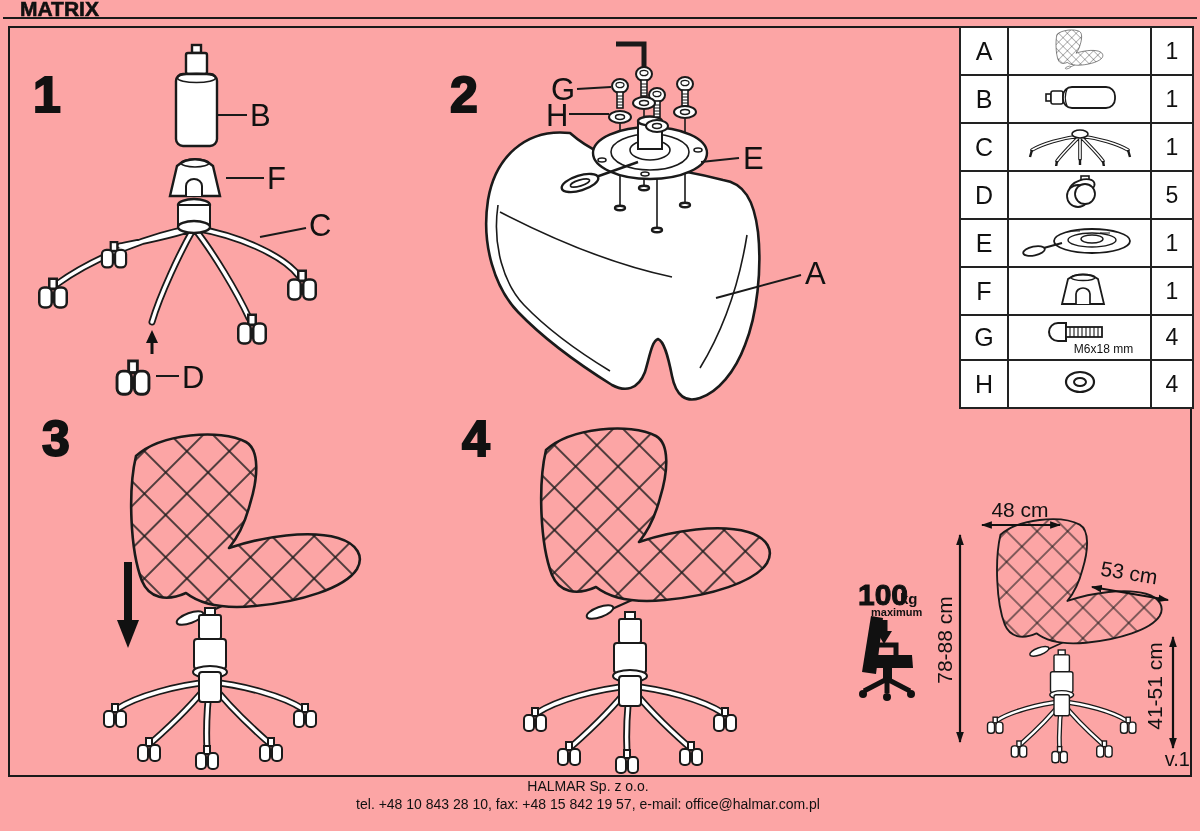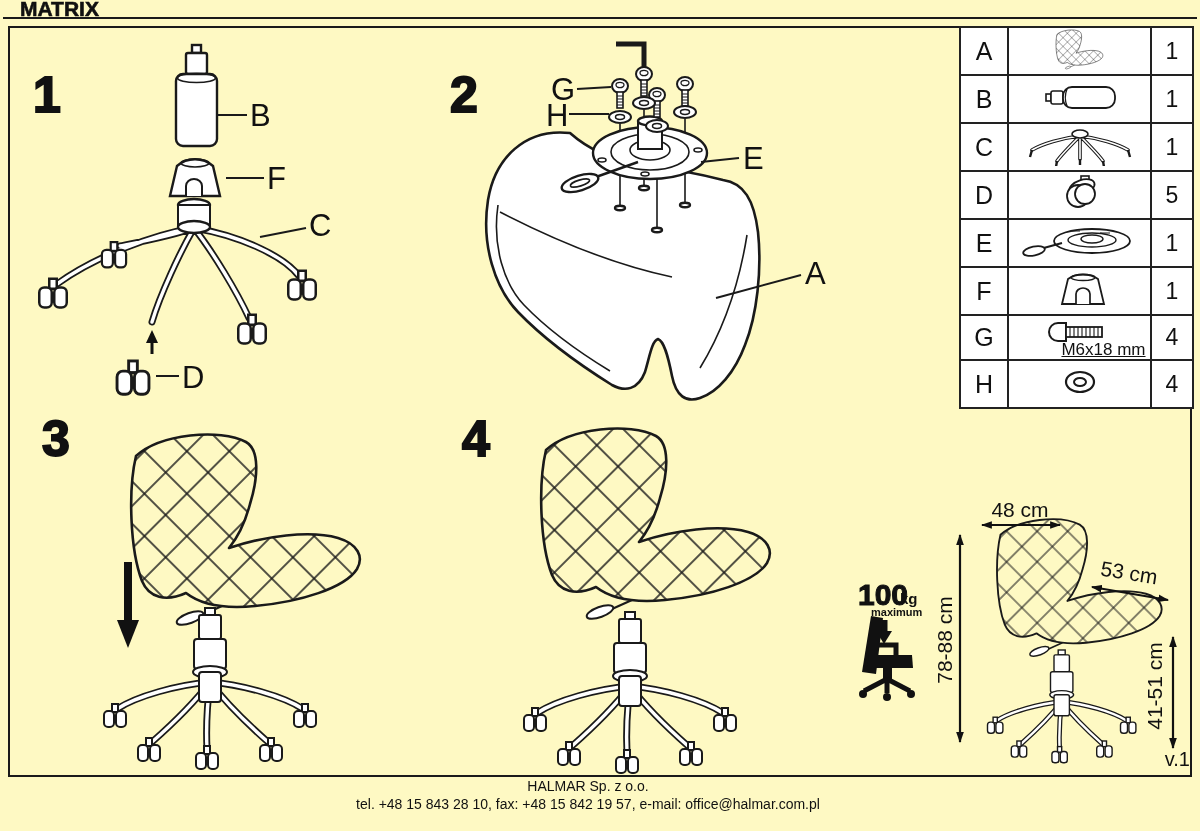--- a/index.html
+++ b/index.html
@@ -1,16 +1,16 @@
 <!DOCTYPE html>
 <html><head>
 <meta charset="utf-8">
 <style>
   html,body{margin:0;padding:0;background:#fff;}
-  #page{position:relative;width:1200px;height:831px;background:#fef9c3;overflow:hidden;
+  #page{position:relative;width:1200px;height:831px;background:#fca5a5;overflow:hidden;
         font-family:"Liberation Sans",sans-serif;color:#111;}
   #title{position:absolute;left:20px;top:-3px;font-size:21px;font-weight:bold;
          letter-spacing:0px;color:#111;-webkit-text-stroke:0.6px #111;}
   #title-underline{position:absolute;left:3px;right:3px;top:17px;height:2px;background:#1a1a1a;}
   #main-box{position:absolute;left:8px;top:26px;width:1180px;height:747px;border:2px solid #1a1a1a;}
   #diagram-svg{position:absolute;left:0;top:0;width:1200px;height:831px;}
   svg text{font-family:"Liberation Sans",sans-serif;fill:#111;}
   .stepnum{font-size:50px;font-weight:bold;stroke:#111;stroke-width:2px;}
   .plabel{font-size:31px;}
   .ld{stroke:#1a1a1a;stroke-width:2px;fill:none;}
@@ -21,21 +21,21 @@
   .legsB{stroke:#1a1a1a;stroke-width:7px;fill:none;stroke-linecap:round;}
   .legsW{stroke:#fff;stroke-width:3.4px;fill:none;stroke-linecap:round;}
   
   #parts-table{position:absolute;left:959px;top:26px;width:233px;border-collapse:collapse;
                background:#fff;table-layout:fixed;}
   #parts-table td{border:2px solid #222;height:43px;text-align:center;vertical-align:middle;
                   padding:0;overflow:hidden;}
   .col-letter{width:46px;font-size:25px;}
   .col-icon{width:141px;}
   .col-qty{width:40px;font-size:23px;}
-  .icon-note{font-size:17px;margin-top:-6px;padding-left:48px;line-height:13px;text-decoration:underline;}
+  .icon-note{font-size:12px;margin-top:-6px;padding-left:48px;line-height:13px;}
   
   #footer{position:absolute;left:0;top:778px;width:1176px;text-align:center;
           font-size:14px;line-height:17.5px;color:#111;}
 </style>
 </head>
 <body>
 
 <div id="page">
 
   <div id="title">MATRIX</div>
@@ -358,16 +358,16 @@
             <ellipse cx="70" cy="21" rx="6" ry="4" fill="none" stroke="#1a1a1a" stroke-width="2"></ellipse>
           </svg>
         </td>
         <td class="col-qty">4</td>
       </tr>
     </tbody>
   </table>
 
   <div id="footer">
     <div>HALMAR Sp. z o.o.</div>
-    <div>tel. +48 15 843 28 10, fax: +48 15 842 19 57, e-mail: office@halmar.com.pl</div>
+    <div>tel. +48 10 843 28 10, fax: +48 15 842 19 57, e-mail: office@halmar.com.pl</div>
   </div>
 
 </div>
 
 </body></html>

